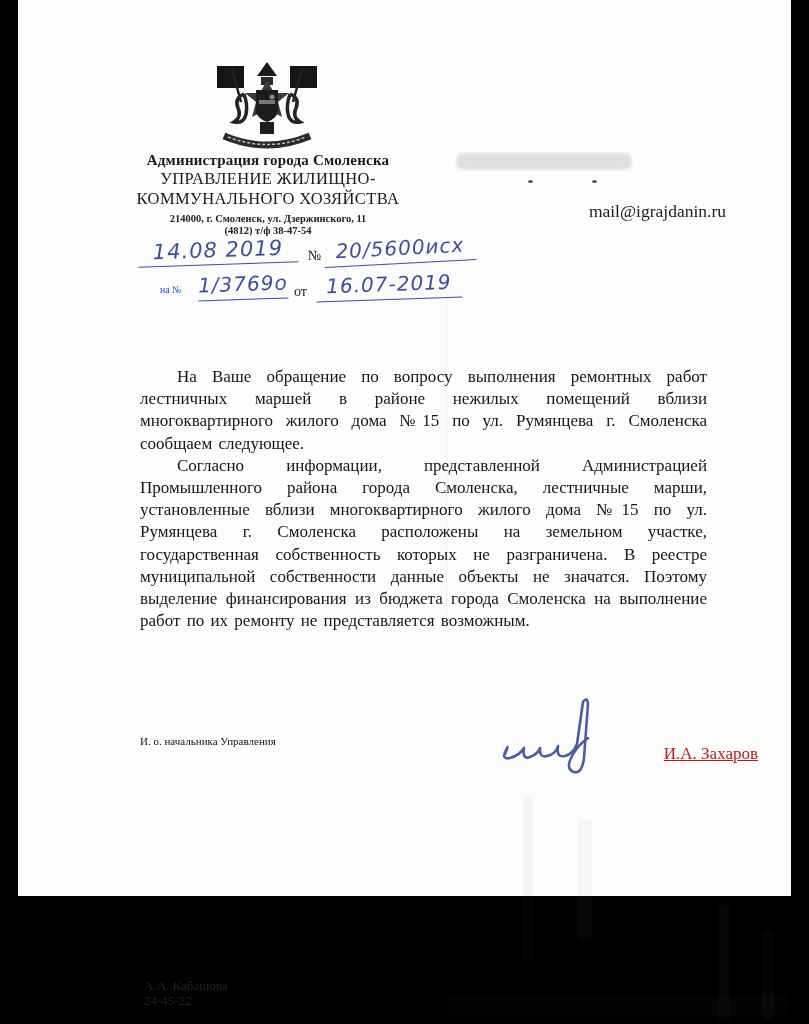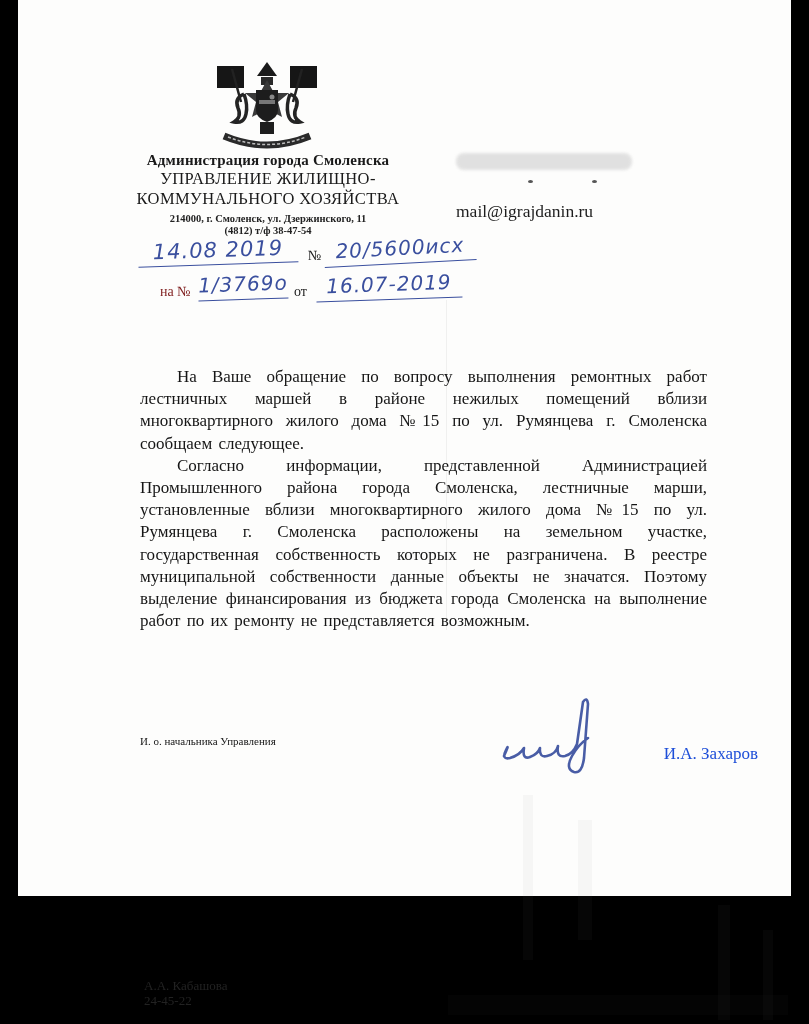--- a/index.html
+++ b/index.html
@@ -49,35 +49,35 @@
     font-size: 21px; transform: rotate(-2deg);
     border-bottom: 1.5px solid #3a4f9e; padding-bottom: 2px; text-align: center;
   }
   .ref-no-label { position: absolute; left: 172px; top: 10px; font-size: 14px; color: #1a1a1a; }
   .ref-number {
     position: absolute; left: 188px; top: -2px; width: 152px;
     font-size: 20px; transform: rotate(-3deg);
     border-bottom: 1.5px solid #3a4f9e; padding-bottom: 3px; text-align: center;
   }
   .ref-row2 { position: relative; height: 34px; margin-top: 4px; }
-  .ref-na-label { position: absolute; left: 24px; top: 8px; font-size: 14px; color: #7f1d1d; }
+  .ref-na-label { position: absolute; left: 24px; top: 8px; font-size: 10px; color: #1d4ed8; }
   .ref-in-number {
     position: absolute; left: 62px; top: -4px; width: 90px;
     font-size: 20px; transform: rotate(-2deg);
     border-bottom: 1.5px solid #3a4f9e; padding-bottom: 3px; text-align: center;
   }
   .ref-ot-label { position: absolute; left: 158px; top: 8px; font-size: 14px; color: #1a1a1a; }
   .ref-in-date {
     position: absolute; left: 180px; top: -4px; width: 146px;
     font-size: 20px; transform: rotate(-2deg);
     border-bottom: 1.5px solid #3a4f9e; padding-bottom: 3px; text-align: center;
   }
 
   
-  .recipient { position: absolute; left: 438px; top: 153px; width: 270px; }
+  .recipient { position: absolute; left: 438px; top: 153px; width: 270px; text-align: right; }
   .redaction {
     width: 176px; height: 17px; border-radius: 8px;
     background: #dcdcdc; filter: blur(1.5px); opacity: .85;
   }
   .redact-dots { position: relative; height: 18px; }
   .redact-dots i {
     position: absolute; top: 10px; width: 5px; height: 3px;
     background: #555; border-radius: 50%; display: block;
   }
   .redact-dots i:first-child { left: 72px; }
@@ -88,21 +88,21 @@
   .body-text {
     position: absolute; left: 122px; top: 366px; width: 567px;
     font-size: 17px; line-height: 22.2px; color: #161616;
     text-align: justify;
   }
   .body-text p { text-indent: 37px; word-spacing: 2px; }
 
   
   .sig-row { position: absolute; left: 122px; top: 730px; width: 618px; height: 60px; }
   .sig-position { position: absolute; left: 0; top: 5px; font-size: 11px; color: #161616; }
-  .sig-name { position: absolute; right: 0; top: 14px; font-size: 17px; color: #1d4ed8; }
+  .sig-name { position: absolute; right: 0; top: 14px; font-size: 17px; color: #b91c1c; text-decoration: underline; }
   .sig-scribble { position: absolute; left: 350px; top: -32px; width: 130px; height: 95px; }
 
   
   .footer { position: absolute; left: 126px; top: 978px; font-size: 13px; color: #222; line-height: 15px; }
 
   
   .fold-line {
     position: absolute; left: 428px; top: 300px; width: 1px; height: 330px;
     background: rgba(0,0,0,0.05);
   }

